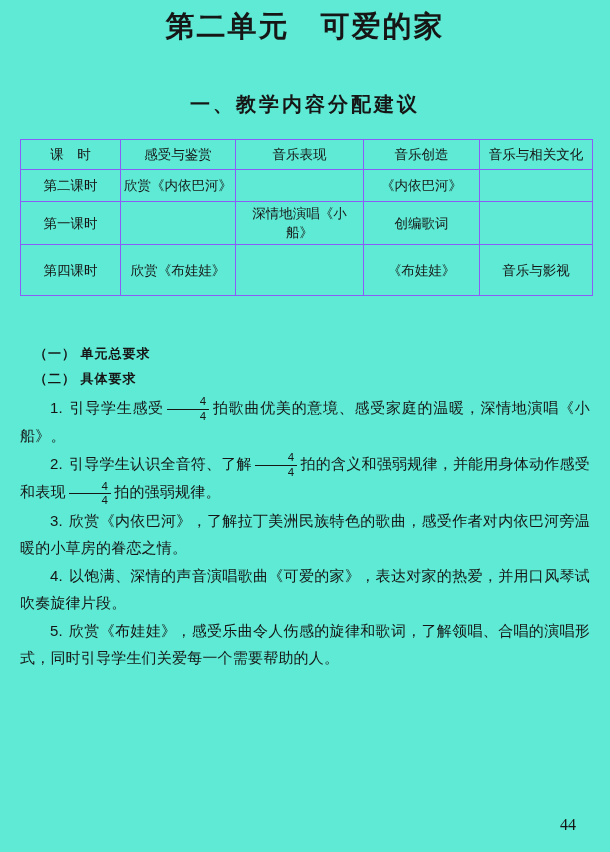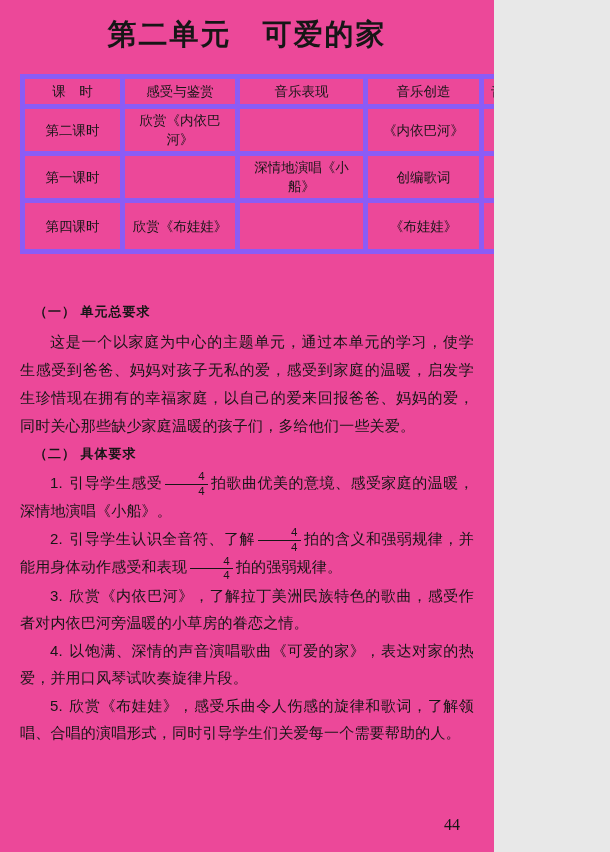--- a/index.html
+++ b/index.html
@@ -2,27 +2,27 @@
 <html><head>
 <meta charset="utf-8">
 <style>
   html, body {
     margin: 0;
     padding: 0;
     background: #e8e8e8;
   }
   .page {
     position: relative;
-    width: 494px;
+    width: 610px;
     height: 852px;
-    background: #ec4899;
+    background: #5eead4;
     font-family: "Liberation Sans", "DejaVu Sans", sans-serif;
     color: #161616;
     box-sizing: border-box;
-    padding: 16px 20px 0 20px;
+    padding: 8px 20px 0 20px;
     overflow: hidden;
   }
   .unit-title {
     margin: 0;
     text-align: center;
     font-size: 29px;
     font-weight: 700;
     letter-spacing: 2px;
     line-height: 36px;
   }
@@ -38,21 +38,21 @@
   .section-heading.second { margin-top: 42px; }
 
   table.alloc {
     margin-top: 22px;
     width: 572px;
     border-collapse: collapse;
     table-layout: fixed;
     font-size: 13.5px;
   }
   table.alloc th, table.alloc td {
-    border: 5px solid #8b5cf6;
+    border: 1px solid #8b5cf6;
     text-align: center;
     vertical-align: middle;
     padding: 2px 3px;
     font-weight: 400;
     white-space: pre-line;
     line-height: 19px;
     overflow: hidden;
   }
   table.alloc thead tr { height: 30px; }
   table.alloc tbody tr { height: 31px; }
@@ -116,20 +116,21 @@
     font-family: "Liberation Serif", "DejaVu Serif", serif;
   }
 </style>
 </head>
 <body>
 
 <div class="page">
 
   <h1 class="unit-title">第二单元　可爱的家</h1>
 
+  <h2 class="section-heading first">一、教学内容分配建议</h2>
 
   <table class="alloc">
     <colgroup>
       <col style="width:100px">
       <col style="width:115px">
       <col style="width:128px">
       <col style="width:116px">
       <col style="width:113px">
     </colgroup>
     <thead>
@@ -162,21 +163,20 @@
           <td></td>
           <td>《布娃娃》</td>
           <td>音乐与影视</td>
         </tr>
       </tbody>
   </table>
 
 
   <h3 class="sub-heading first">（一） 单元总要求</h3>
 
-  <p class="body-par">这是一个以家庭为中心的主题单元，通过本单元的学习，使学生感受到爸爸、妈妈对孩子无私的爱，感受到家庭的温暖，启发学生珍惜现在拥有的幸福家庭，以自己的爱来回报爸爸、妈妈的爱，同时关心那些缺少家庭温暖的孩子们，多给他们一些关爱。</p>
 
   <h3 class="sub-heading second">（二） 具体要求</h3>
 
   <div class="items" id="items">
       <p class="item"><span class="item-num">1.</span>引导学生感受<span class="frac"><span class="fnum">4</span><span class="fden">4</span></span>拍歌曲优美的意境、感受家庭的温暖，深情地演唱《小船》。</p>
       <p class="item"><span class="item-num">2.</span>引导学生认识全音符、了解<span class="frac"><span class="fnum">4</span><span class="fden">4</span></span>拍的含义和强弱规律，并能用身体动作感受和表现<span class="frac"><span class="fnum">4</span><span class="fden">4</span></span>拍的强弱规律。</p>
       <p class="item"><span class="item-num">3.</span>欣赏《内依巴河》，了解拉丁美洲民族特色的歌曲，感受作者对内依巴河旁温暖的小草房的眷恋之情。</p>
       <p class="item"><span class="item-num">4.</span>以饱满、深情的声音演唱歌曲《可爱的家》，表达对家的热爱，并用口风琴试吹奏旋律片段。</p>
       <p class="item"><span class="item-num">5.</span>欣赏《布娃娃》，感受乐曲令人伤感的旋律和歌词，了解领唱、合唱的演唱形式，同时引导学生们关爱每一个需要帮助的人。</p>
     </div>

